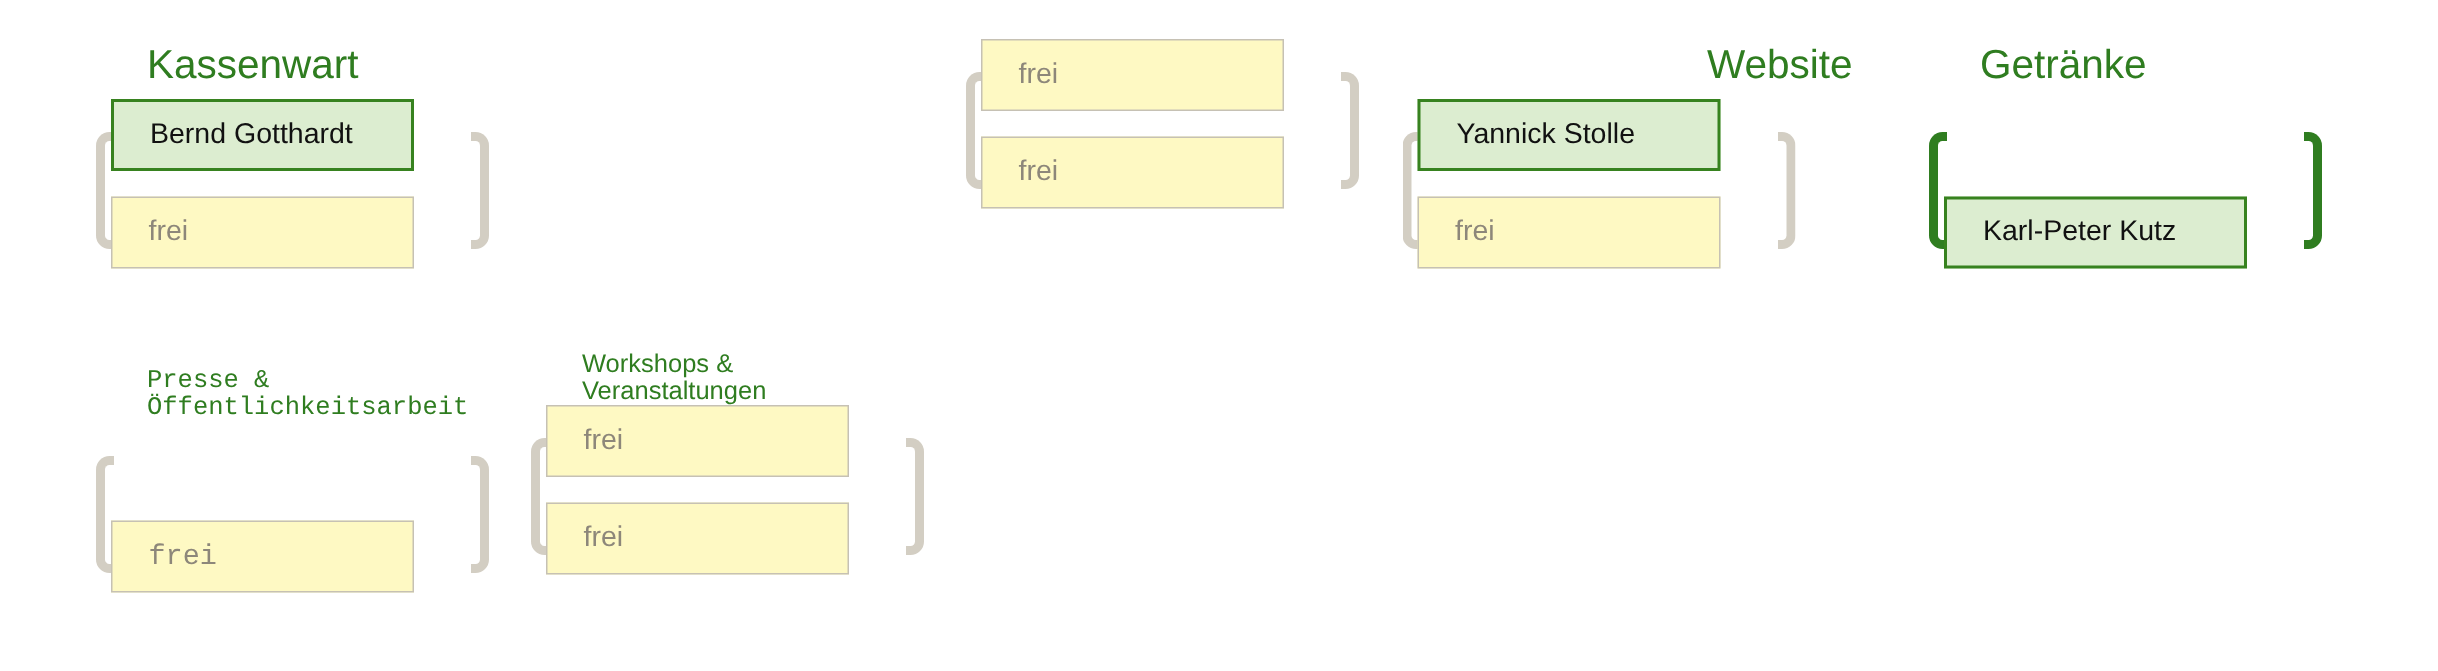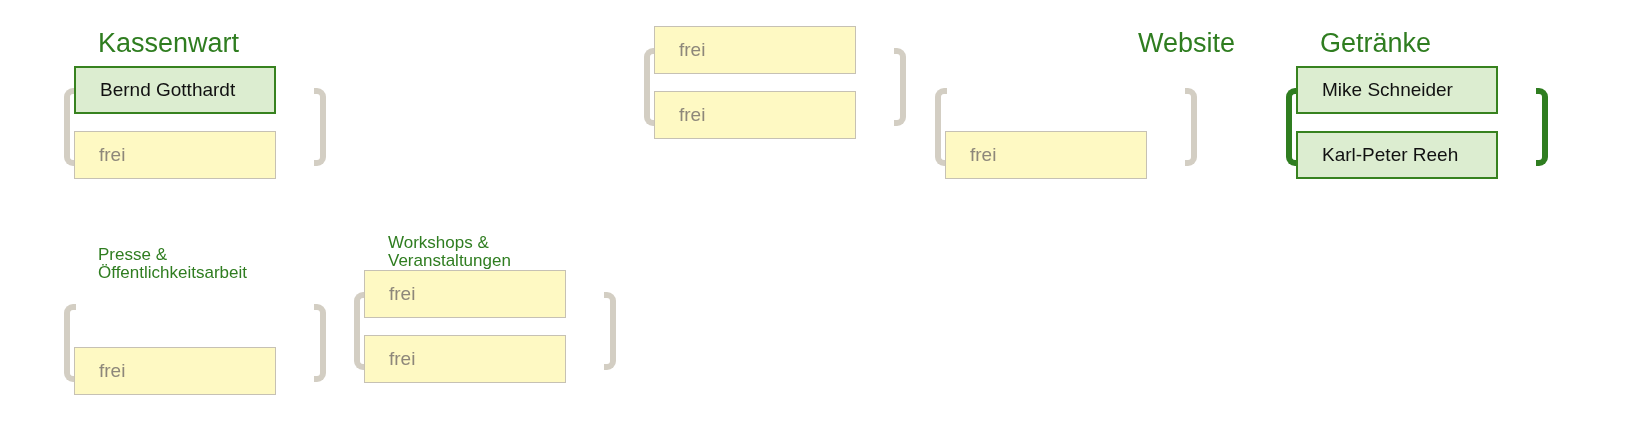--- a/index.html
+++ b/index.html
@@ -133,39 +133,39 @@
         <div class="slot bottom free">
           <span>frei</span>
         </div>
       </div>
     </div>
     <div class="role row1" style="left: 945px; top: 26px; text-align: right;">
       <div class="role-title">Website</div>
       <div class="slots">
         <div class="bracket left"></div>
         <div class="bracket right"></div>
+        <div class="slot top filled">
+          <span>Yannick Stolle</span>
+        </div>
         <div class="slot bottom free">
           <span>frei</span>
         </div>
       </div>
     </div>
     <div class="role row1" style="left: 1296px; top: 26px;">
       <div class="role-title">Getränke</div>
       <div class="slots complete">
         <div class="bracket left"></div>
         <div class="bracket right"></div>
-        <div class="slot top filled">
-          <span>Mike Schneider</span>
-        </div>
         <div class="slot bottom filled">
-          <span>Karl-Peter Reeh</span>
+          <span>Karl-Peter Kutz</span>
         </div>
       </div>
     </div>
-    <div class="role row2" style="left: 74px; top: 242px;">
+    <div class="role row2" style="left: 74px; top: 242px; font-family: Liberation Mono, monospace;">
       <div class="role-title">Presse &amp;
 Öffentlichkeitsarbeit</div>
       <div class="slots">
         <div class="bracket left"></div>
         <div class="bracket right"></div>
         <div class="slot bottom free">
           <span>frei</span>
         </div>
       </div>
     </div>

